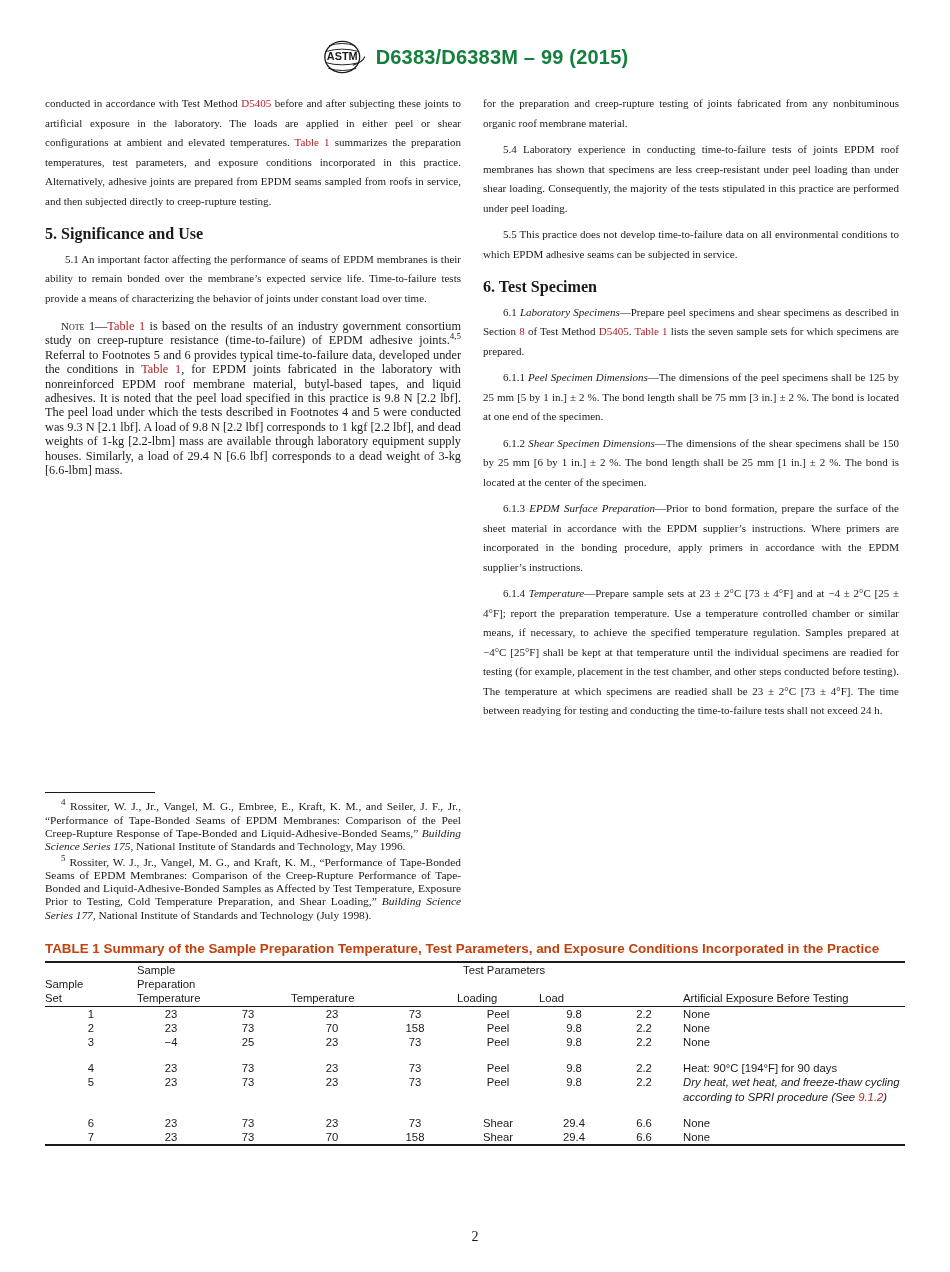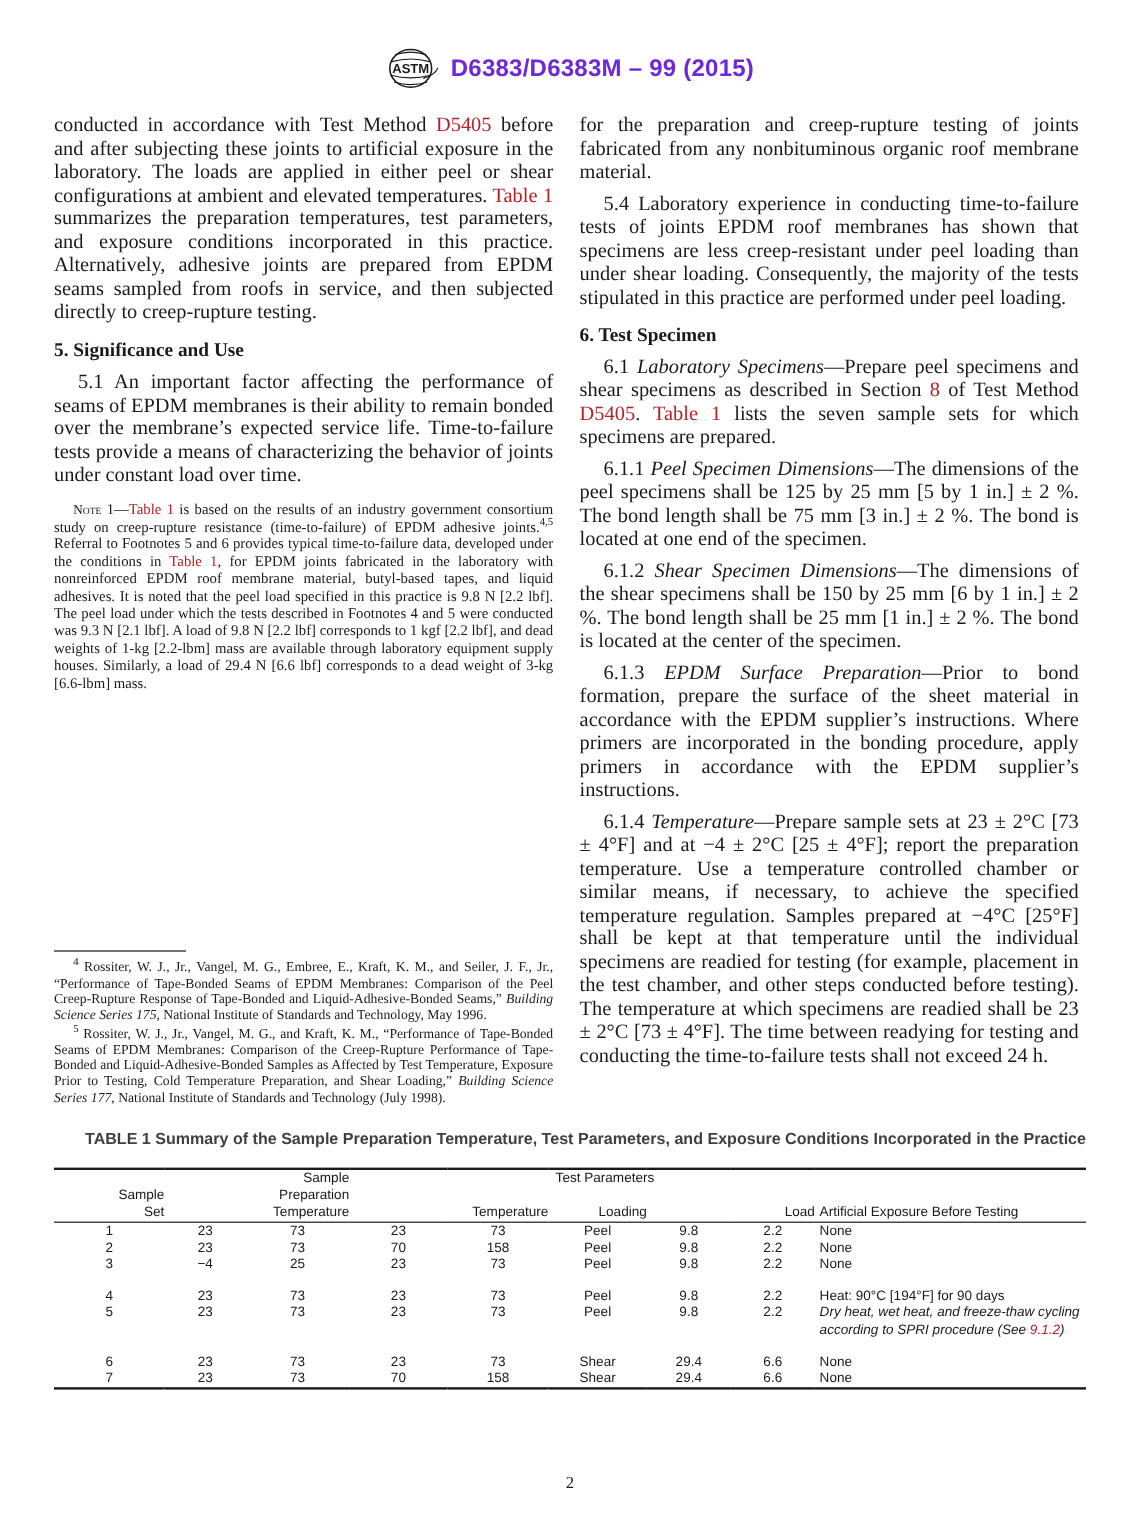--- a/index.html
+++ b/index.html
@@ -35,39 +35,39 @@
   .astm-logo {
     width: 44px;
     height: 34px;
     display: block;
   }
   .doc-designation {
     font-family: "Liberation Sans", sans-serif;
     font-weight: bold;
     font-size: 20px;
     letter-spacing: 0.2px;
-    color: #6d28d9;
+    color: #15803d;
     white-space: nowrap;
   }
 
   
   .columns {
     display: flex;
     gap: 22px;
     padding: 12px 45px 0 45px;
     box-sizing: border-box;
   }
   .col {
     width: 416px;
     flex: 0 0 416px;
     position: relative;
   }
   p.body {
     margin: 0 0 0 0;
-    font-size: 17px;
+    font-size: 11px;
     line-height: 19.5px;
     text-align: justify;
     text-justify: inter-word;
     hyphens: manual;
   }
   p.body.indent { text-indent: 20px; }
   p.body + p.body { margin-top: 7px; }
   .sec-head {
     font-size: 16.1px;
     font-weight: bold;
@@ -116,24 +116,24 @@
   .table-wrap {
     position: absolute;
     left: 45px;
     top: 940px;
     width: 860px;
   }
   .table-title {
     font-family: "Liberation Sans", sans-serif;
     font-size: 13.4px;
     font-weight: bold;
-    text-align: right;
+    text-align: left;
     line-height: 17px;
-    padding-bottom: 16px;
-    color: #404040;
+    padding-bottom: 4px;
+    color: #c2410c;
   }
   table.data {
     width: 100%;
     border-collapse: collapse;
     font-family: "Liberation Sans", sans-serif;
     font-size: 11.3px;
     color: #1a1a1a;
   }
   table.data .rule-top td {
     border-top: 2.6px solid #1a1a1a;
@@ -146,21 +146,21 @@
   table.data .rule-bottom td {
     border-top: 2.6px solid #1a1a1a;
     height: 0; padding: 0; font-size: 0; line-height: 0;
   }
   table.data th, table.data td {
     padding: 0;
     font-weight: normal;
     vertical-align: top;
     line-height: 14.2px;
   }
-  .hdr-row td { text-align: right; }
+  .hdr-row td { text-align: left; }
   .hdr-row td.left { text-align: left; margin-top: 15px; }
   .body-row td { text-align: center; }
   .body-row td.cond { text-align: left; padding-left: 4px; }
   .spacer-row td { height: 12px; font-size: 0; line-height: 12px; }
   .c-set   { width: 92px; }
   .c-sp1   { width: 68px; }
   .c-sp2   { width: 86px; }
   .c-tt1   { width: 82px; }
   .c-tt2   { width: 84px; }
   .c-load  { width: 82px; }
@@ -220,20 +220,21 @@
         <p class="footnote"><sup>5</sup><span> Rossiter, W. J., Jr., Vangel, M. G., and Kraft, K. M., “Performance of Tape-Bonded Seams of EPDM Membranes: Comparison of the Creep-Rupture Performance of Tape-Bonded and Liquid-Adhesive-Bonded Samples as Affected by Test Temperature, Exposure Prior to Testing, Cold Temperature Preparation, and Shear Loading,” </span><span class="ital">Building Science Series 177</span><span>, National Institute of Standards and Technology (July 1998).</span></p>
       </div>
     </div>
 
     <div class="col">
 
       <p class="body">for the preparation and creep-rupture testing of joints fabricated from any nonbituminous organic roof membrane material.</p>
 
       <p class="body indent">5.4  Laboratory experience in conducting time-to-failure tests of joints EPDM roof membranes has shown that specimens are less creep-resistant under peel loading than under shear loading. Consequently, the majority of the tests stipulated in this practice are performed under peel loading.</p>
 
+      <p class="body indent">5.5  This practice does not develop time-to-failure data on all environmental conditions to which EPDM adhesive seams can be subjected in service.</p>
 
       <div class="sec-head">6.  Test Specimen</div>
 
       <p class="body indent"><span>6.1  </span><span class="ital">Laboratory Specimens</span><span>—Prepare peel specimens and shear specimens as described in Section </span><span class="red">8</span><span> of Test Method </span><span class="red">D5405</span><span>. </span><span class="red">Table 1</span><span> lists the seven sample sets for which specimens are prepared.</span></p>
 
       <p class="body indent"><span>6.1.1  </span><span class="ital">Peel Specimen Dimensions</span><span>—The dimensions of the peel specimens shall be 125 by 25 mm [5 by 1 in.] ± 2 %. The bond length shall be 75 mm [3 in.] ± 2 %. The bond is located at one end of the specimen.</span></p>
 
       <p class="body indent"><span>6.1.2  </span><span class="ital">Shear Specimen Dimensions</span><span>—The dimensions of the shear specimens shall be 150 by 25 mm [6 by 1 in.] ± 2 %. The bond length shall be 25 mm [1 in.] ± 2 %. The bond is located at the center of the specimen.</span></p>
 
       <p class="body indent"><span>6.1.3  </span><span class="ital">EPDM Surface Preparation</span><span>—Prior to bond formation, prepare the surface of the sheet material in accordance with the EPDM supplier’s instructions. Where primers are incorporated in the bonding procedure, apply primers in accordance with the EPDM supplier’s instructions.</span></p>

